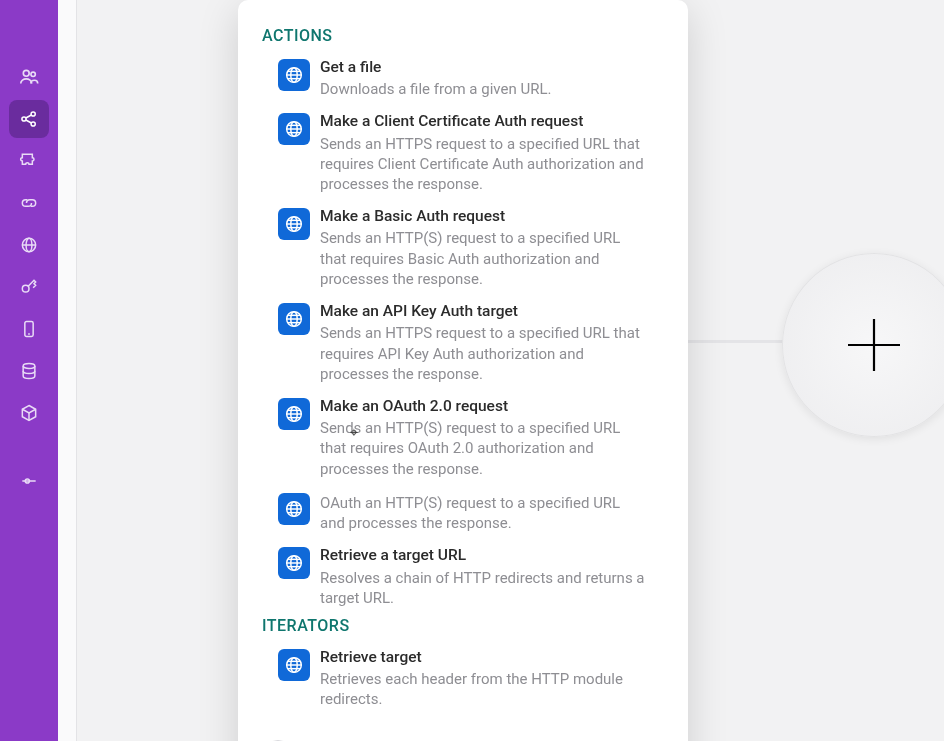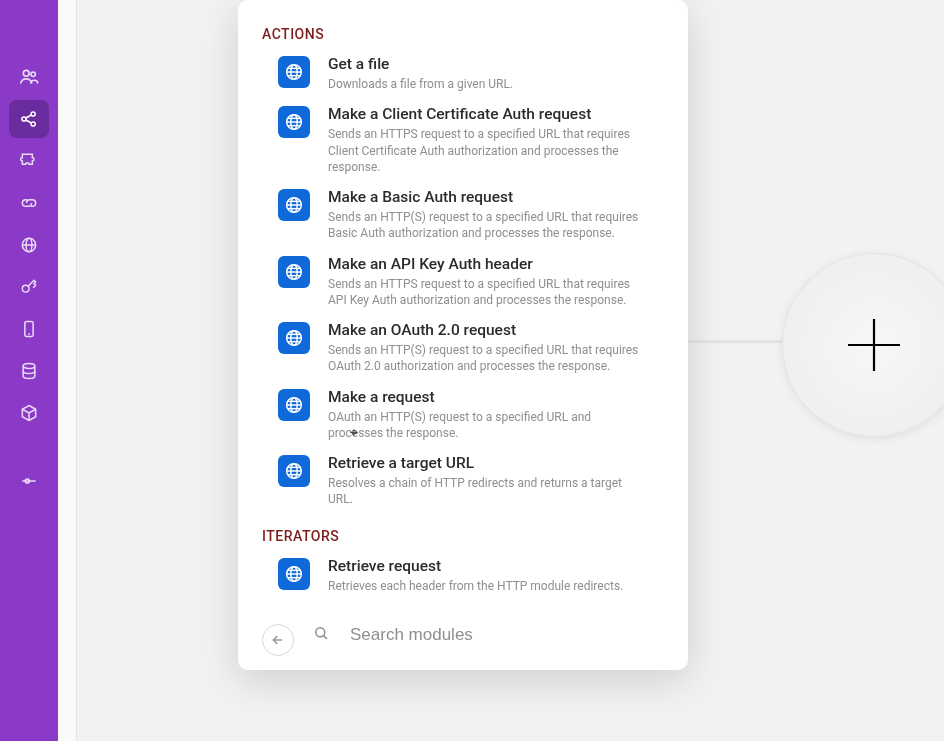--- a/index.html
+++ b/index.html
@@ -15,29 +15,29 @@
   .sb-item.active{background:#6a2c9e;color:#fff}
   .sb-sep{height:22px}
   .sb-item svg{stroke:currentColor}
   
   .strip{position:absolute;left:58px;top:0;width:18px;height:741px;background:#fafafb;
     border-right:1px solid #e3e3e6}
   
   .panel{position:absolute;left:238px;top:0;width:450px;background:#ffffff;
     border-radius:10px;box-shadow:0 10px 40px rgba(0,0,0,.15);
     display:flex;flex-direction:column;padding:26px 24px 14px 24px;box-sizing:border-box}
-  .section-label{font-size:14px;letter-spacing:.5px;color:#7f1d1d;font-weight:500;margin-bottom:6px}
+  .section-label{font-size:16px;letter-spacing:.5px;color:#0f766e;font-weight:500;margin-bottom:6px}
   .mod-list{display:flex;flex-direction:column}
-  .mod{display:flex;gap:18px;padding:6px 16px;align-items:flex-start;cursor:pointer;border-radius:6px}
+  .mod{display:flex;gap:10px;padding:6px 16px;align-items:flex-start;cursor:pointer;border-radius:6px}
   .mod-icon{width:32px;height:32px;flex:0 0 32px;border-radius:6px;background:#1069d8;
     display:flex;align-items:center;justify-content:center;margin-top:2px}
   .mod-icon svg{display:block}
   .mod-text{flex:1;min-width:0}
   .mod-title{font-size:15.5px;font-weight:500;color:#2b2b2b;line-height:1.3}
-  .mod-desc{font-size:12px;color:#8e8e93;line-height:1.35;margin-top:2px}
+  .mod-desc{font-size:15px;color:#8e8e93;line-height:1.35;margin-top:2px}
   .search-row{display:flex;align-items:flex-start;gap:18px;margin-top:18px;padding-top:6px}
   .back-btn{width:30px;height:30px;border-radius:50%;border:1px solid #d9d9dd;background:#fff;
     display:flex;align-items:center;justify-content:center;cursor:pointer;color:#8e8e93}
   .search-input{flex:1;border:none;outline:none;font-size:17px;color:#333;background:transparent}
   .search-input::placeholder{color:#8e8e93}
   .sicon{color:#8e8e93;display:flex;align-items:center}
   
   .canvas{position:absolute;left:76px;top:0;right:0;bottom:0;background:#f2f2f3}
   .conn-line{position:absolute;left:598px;top:340px;width:120px;height:10px;
     border-top:3px solid #e4e4e7;border-radius:5px}
@@ -189,21 +189,21 @@
       <div class="mod-icon">
         <svg width="22" height="22" viewBox="0 0 24 24" fill="none" stroke="#fff" stroke-width="1.6">
             <circle cx="12" cy="12" r="8"></circle>
             <ellipse cx="12" cy="12" rx="3.5" ry="8"></ellipse>
             <line x1="4" y1="12" x2="20" y2="12"></line>
             <line x1="5" y1="8" x2="19" y2="8"></line>
             <line x1="5" y1="16" x2="19" y2="16"></line>
           </svg>
       </div>
       <div class="mod-text">
-        <div class="mod-title">Make an API Key Auth header</div>
+        <div class="mod-title">Make an API Key Auth target</div>
         <div class="mod-desc">Sends an HTTPS request to a specified URL that requires API Key Auth authorization and processes the response.</div>
       </div>
     </div>
     <div class="mod">
       <div class="mod-icon">
         <svg width="22" height="22" viewBox="0 0 24 24" fill="none" stroke="#fff" stroke-width="1.6">
             <circle cx="12" cy="12" r="8"></circle>
             <ellipse cx="12" cy="12" rx="3.5" ry="8"></ellipse>
             <line x1="4" y1="12" x2="20" y2="12"></line>
             <line x1="5" y1="8" x2="19" y2="8"></line>
@@ -219,55 +219,54 @@
       <div class="mod-icon">
         <svg width="22" height="22" viewBox="0 0 24 24" fill="none" stroke="#fff" stroke-width="1.6">
             <circle cx="12" cy="12" r="8"></circle>
             <ellipse cx="12" cy="12" rx="3.5" ry="8"></ellipse>
             <line x1="4" y1="12" x2="20" y2="12"></line>
             <line x1="5" y1="8" x2="19" y2="8"></line>
             <line x1="5" y1="16" x2="19" y2="16"></line>
           </svg>
       </div>
       <div class="mod-text">
-        <div class="mod-title">Make a request</div>
         <div class="mod-desc">OAuth an HTTP(S) request to a specified URL and processes the response.</div>
       </div>
     </div>
     <div class="mod">
       <div class="mod-icon">
         <svg width="22" height="22" viewBox="0 0 24 24" fill="none" stroke="#fff" stroke-width="1.6">
             <circle cx="12" cy="12" r="8"></circle>
             <ellipse cx="12" cy="12" rx="3.5" ry="8"></ellipse>
             <line x1="4" y1="12" x2="20" y2="12"></line>
             <line x1="5" y1="8" x2="19" y2="8"></line>
             <line x1="5" y1="16" x2="19" y2="16"></line>
           </svg>
       </div>
       <div class="mod-text">
         <div class="mod-title">Retrieve a target URL</div>
         <div class="mod-desc">Resolves a chain of HTTP redirects and returns a target URL.</div>
       </div>
     </div>
   </div>
 
-  <div class="section-label" style="margin-top:14px">ITERATORS</div>
+  <div class="section-label" style="margin-top:2px">ITERATORS</div>
   <div class="mod-list">
     <div class="mod">
       <div class="mod-icon">
         <svg width="22" height="22" viewBox="0 0 24 24" fill="none" stroke="#fff" stroke-width="1.6">
             <circle cx="12" cy="12" r="8"></circle>
             <ellipse cx="12" cy="12" rx="3.5" ry="8"></ellipse>
             <line x1="4" y1="12" x2="20" y2="12"></line>
             <line x1="5" y1="8" x2="19" y2="8"></line>
             <line x1="5" y1="16" x2="19" y2="16"></line>
           </svg>
       </div>
       <div class="mod-text">
-        <div class="mod-title">Retrieve request</div>
+        <div class="mod-title">Retrieve target</div>
         <div class="mod-desc">Retrieves each header from the HTTP module redirects.</div>
       </div>
     </div>
   </div>
 
   <div class="search-row">
     <div class="back-btn">
       <svg width="16" height="16" viewBox="0 0 24 24" fill="none" stroke="currentColor" stroke-width="2">
         <line x1="18" y1="12" x2="6" y2="12"></line>
           <polyline points="11 6 5 12 11 18"></polyline>

